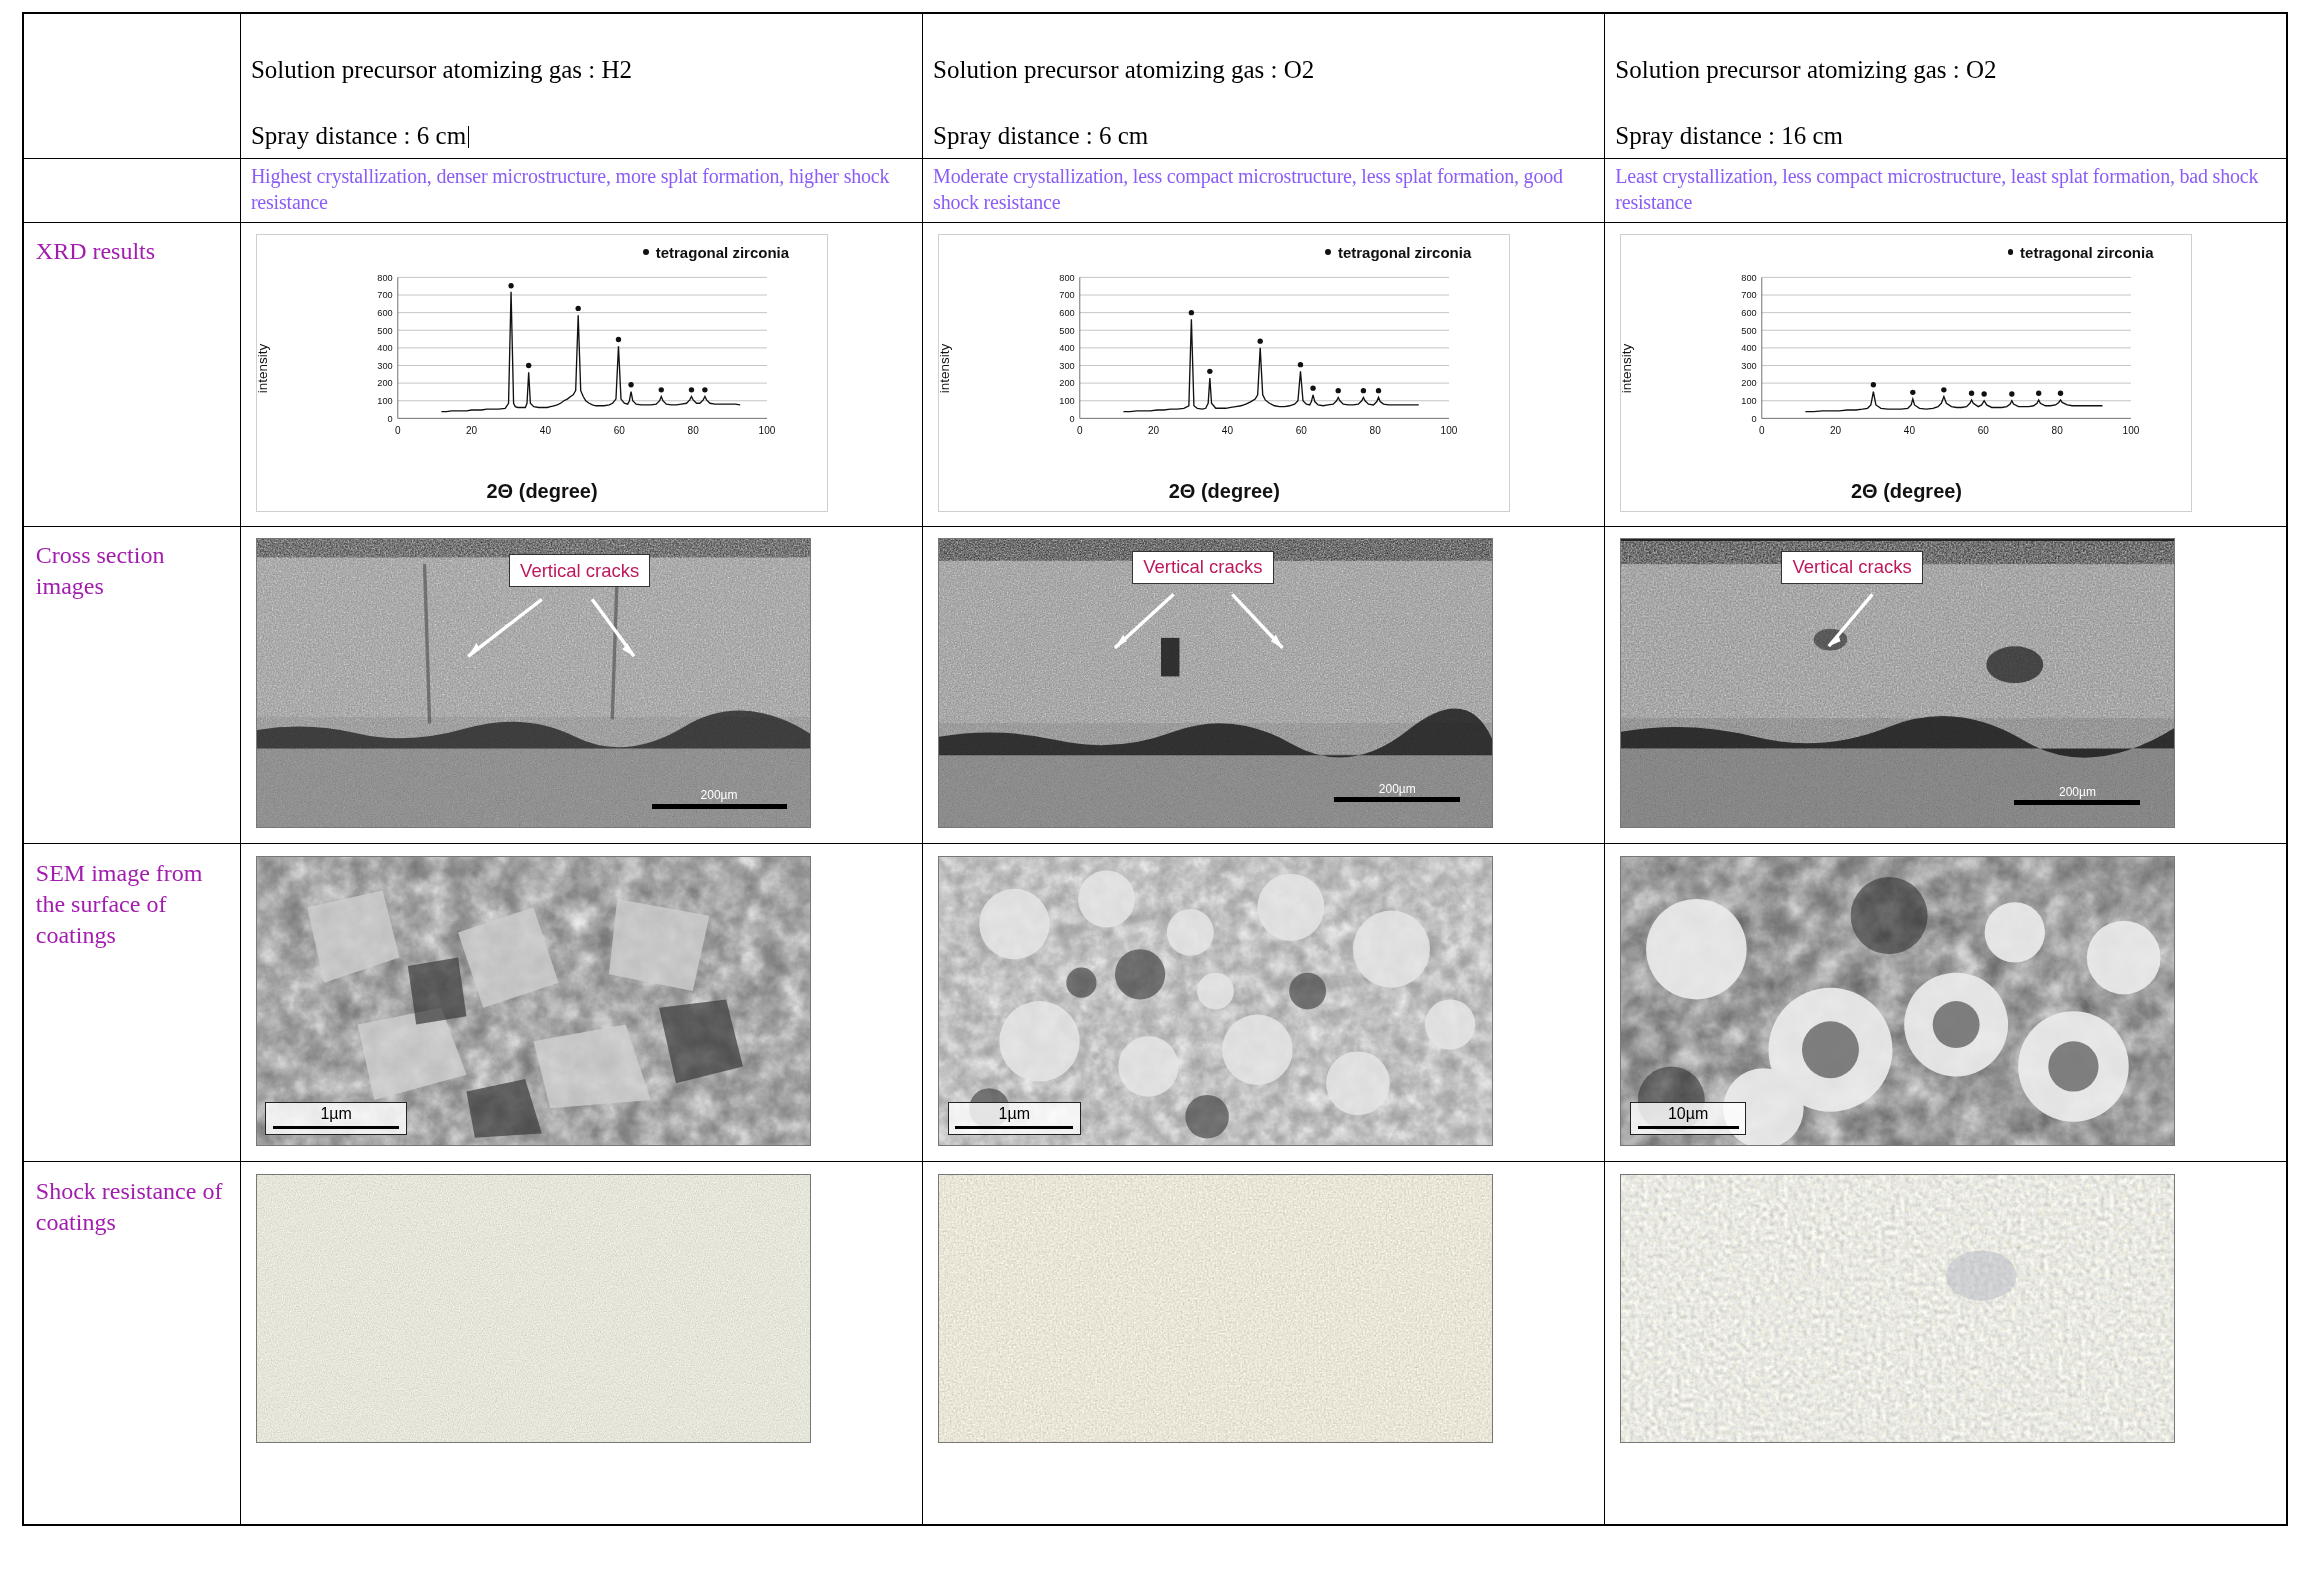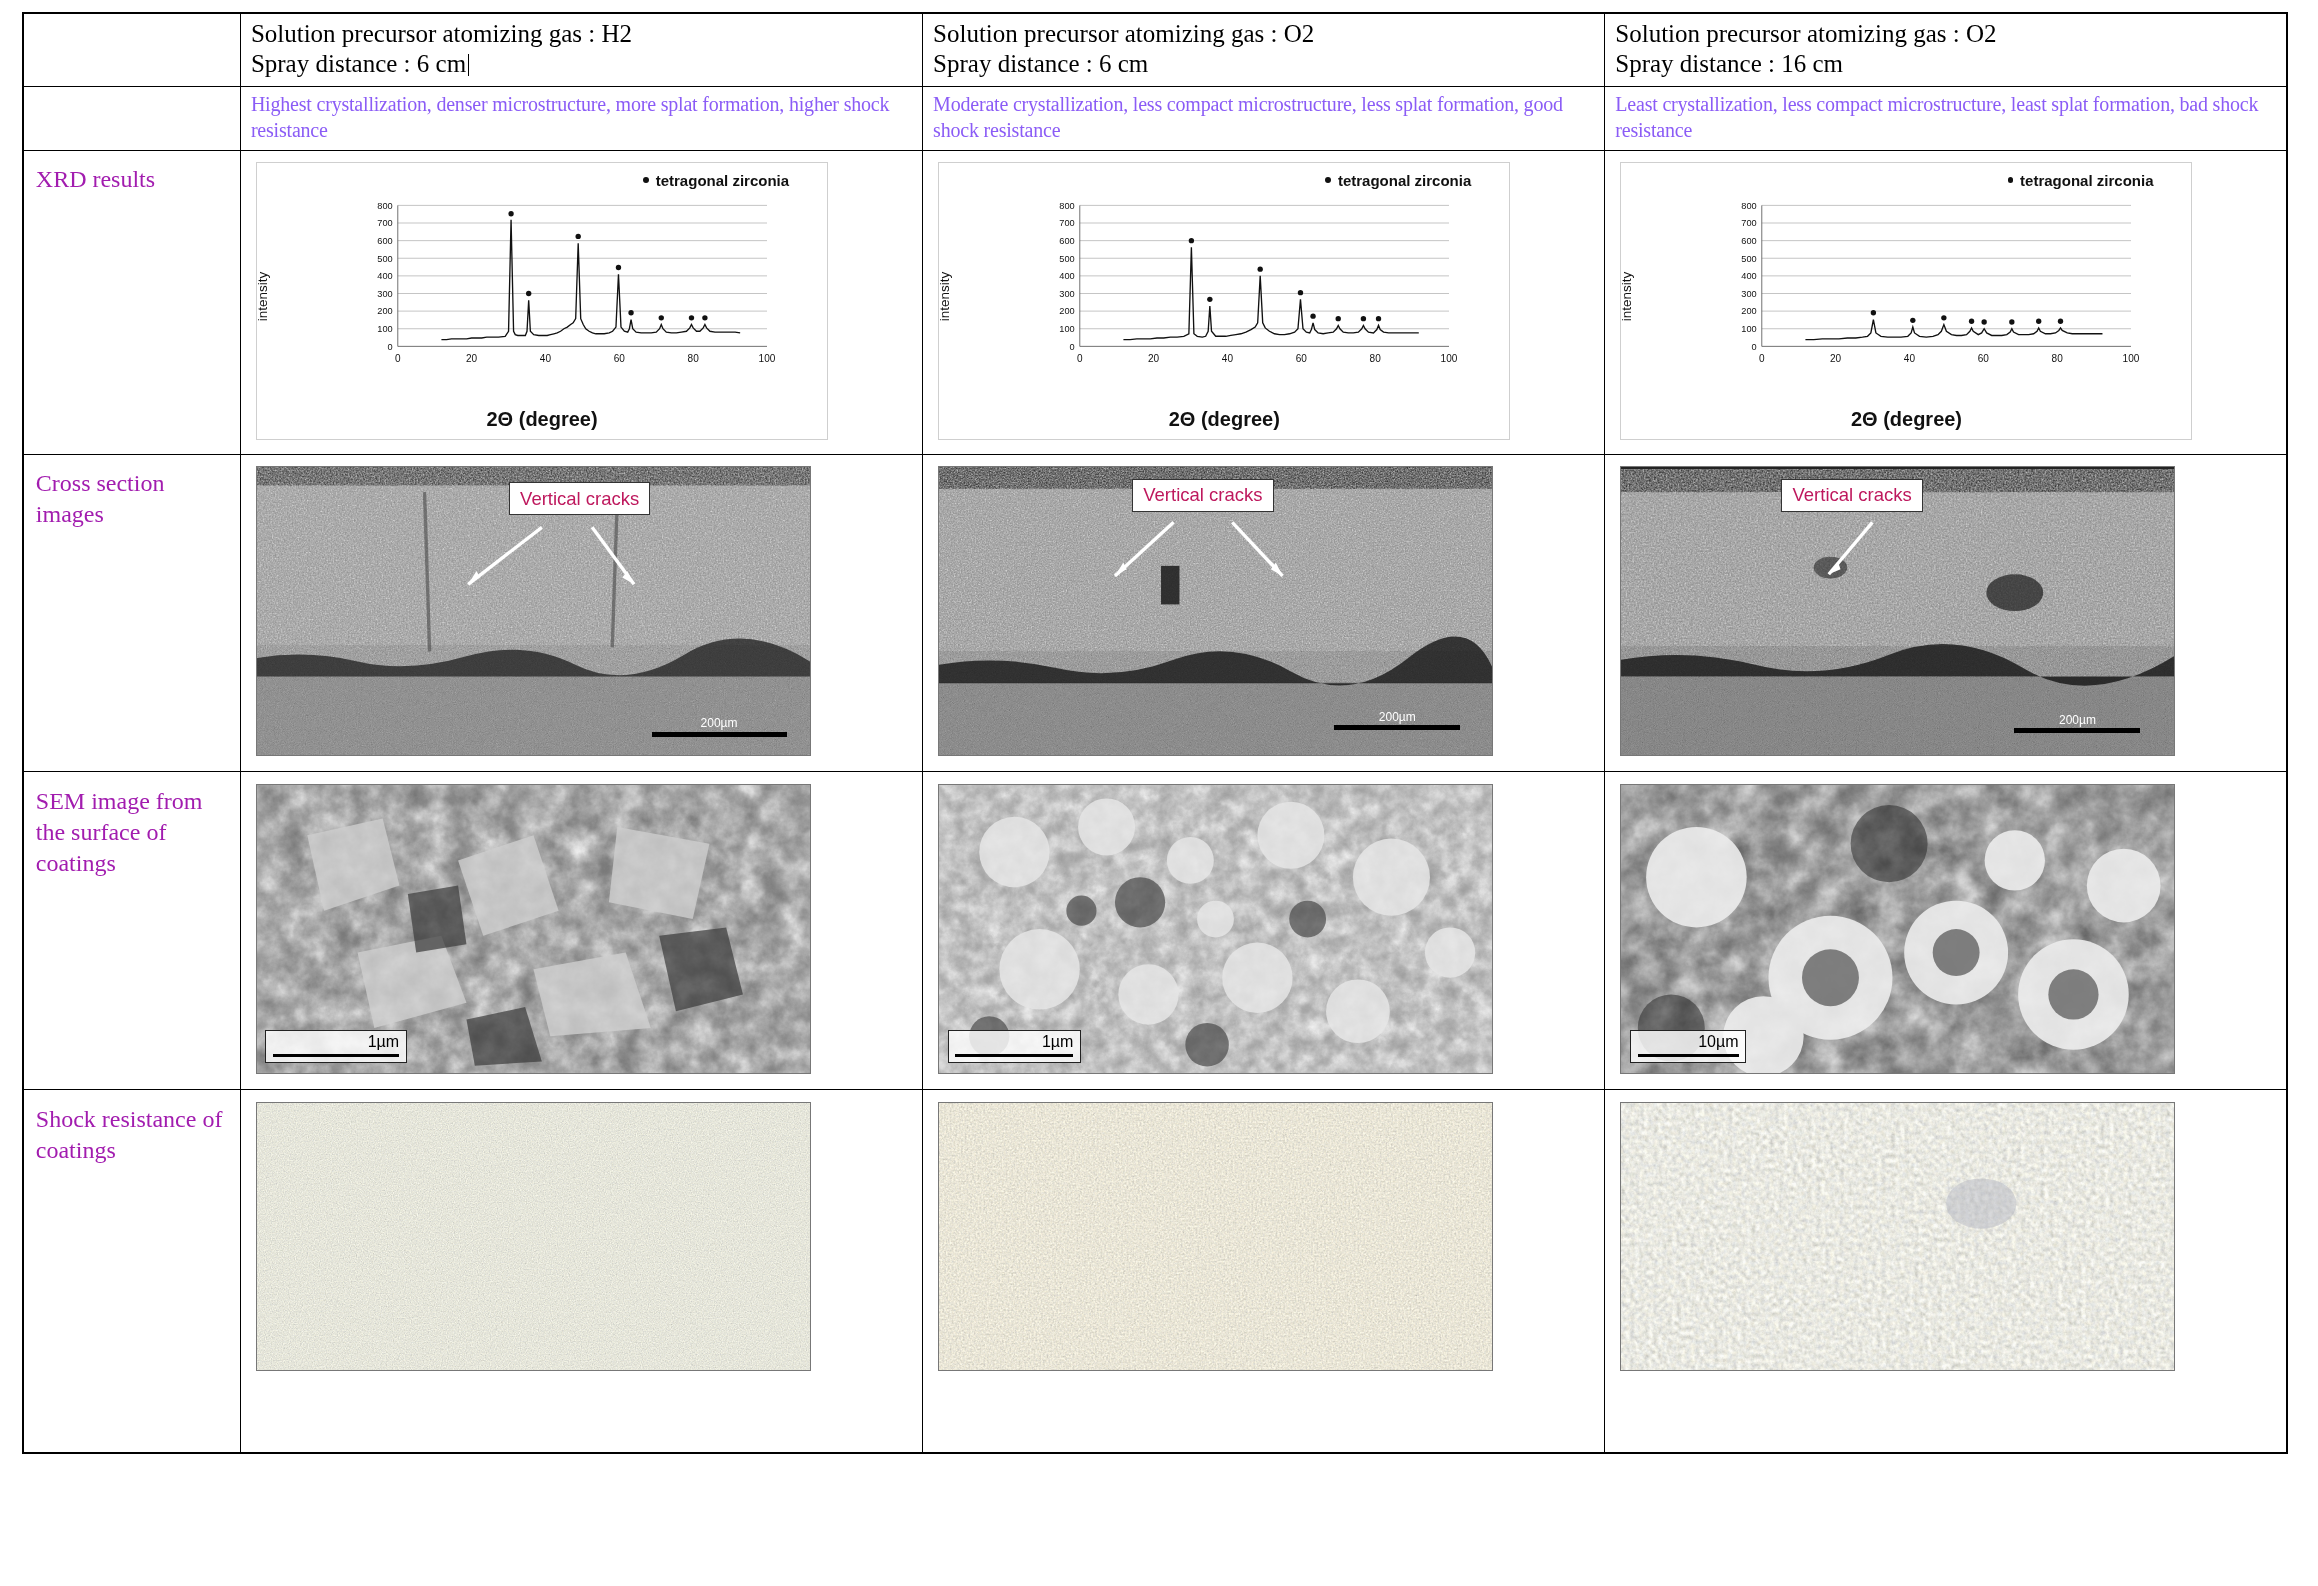--- a/index.html
+++ b/index.html
@@ -34,21 +34,21 @@
   .col-label { width: 217px; }
   .col-data  { width: 681px; }
 
   .hdr-cell {
     padding: 5px 8.4px 6.7px 10px;
     font-size: 25px;
     line-height: 1.22;
     font-family: "Liberation Serif", serif;
     color: #000;
   }
-  .hdr-cell .line { white-space: nowrap; }
+  .hdr-cell .line { white-space: nowrap; margin-top: 36px; }
   .caret {
     display: inline-block;
     width: 1.7px;
     height: 22px;
     background: #000;
     vertical-align: -3.4px;
     margin-left: 1.7px;
   }
   .desc-cell {
     padding: 3.4px 8.4px 6.7px 10px;
@@ -175,21 +175,21 @@
     left: 8.4px;
     bottom: 10px;
     background: rgba(255,255,255,0.82);
     border: 0.8px solid #222;
     padding: 2.5px 6.7px 5px 6.7px;
   }
   .sem-scale .txt {
     font-family: "Liberation Sans", sans-serif;
     font-size: 16px;
     color: #000;
-    text-align: right;
+    text-align: center;
   }
   .sem-scale .bar {
     height: 3.4px; background: #000; margin-top: 2.5px;
   }
 </style>
 </head>
 <body>
 
 <div class="page">
   <table class="main">

